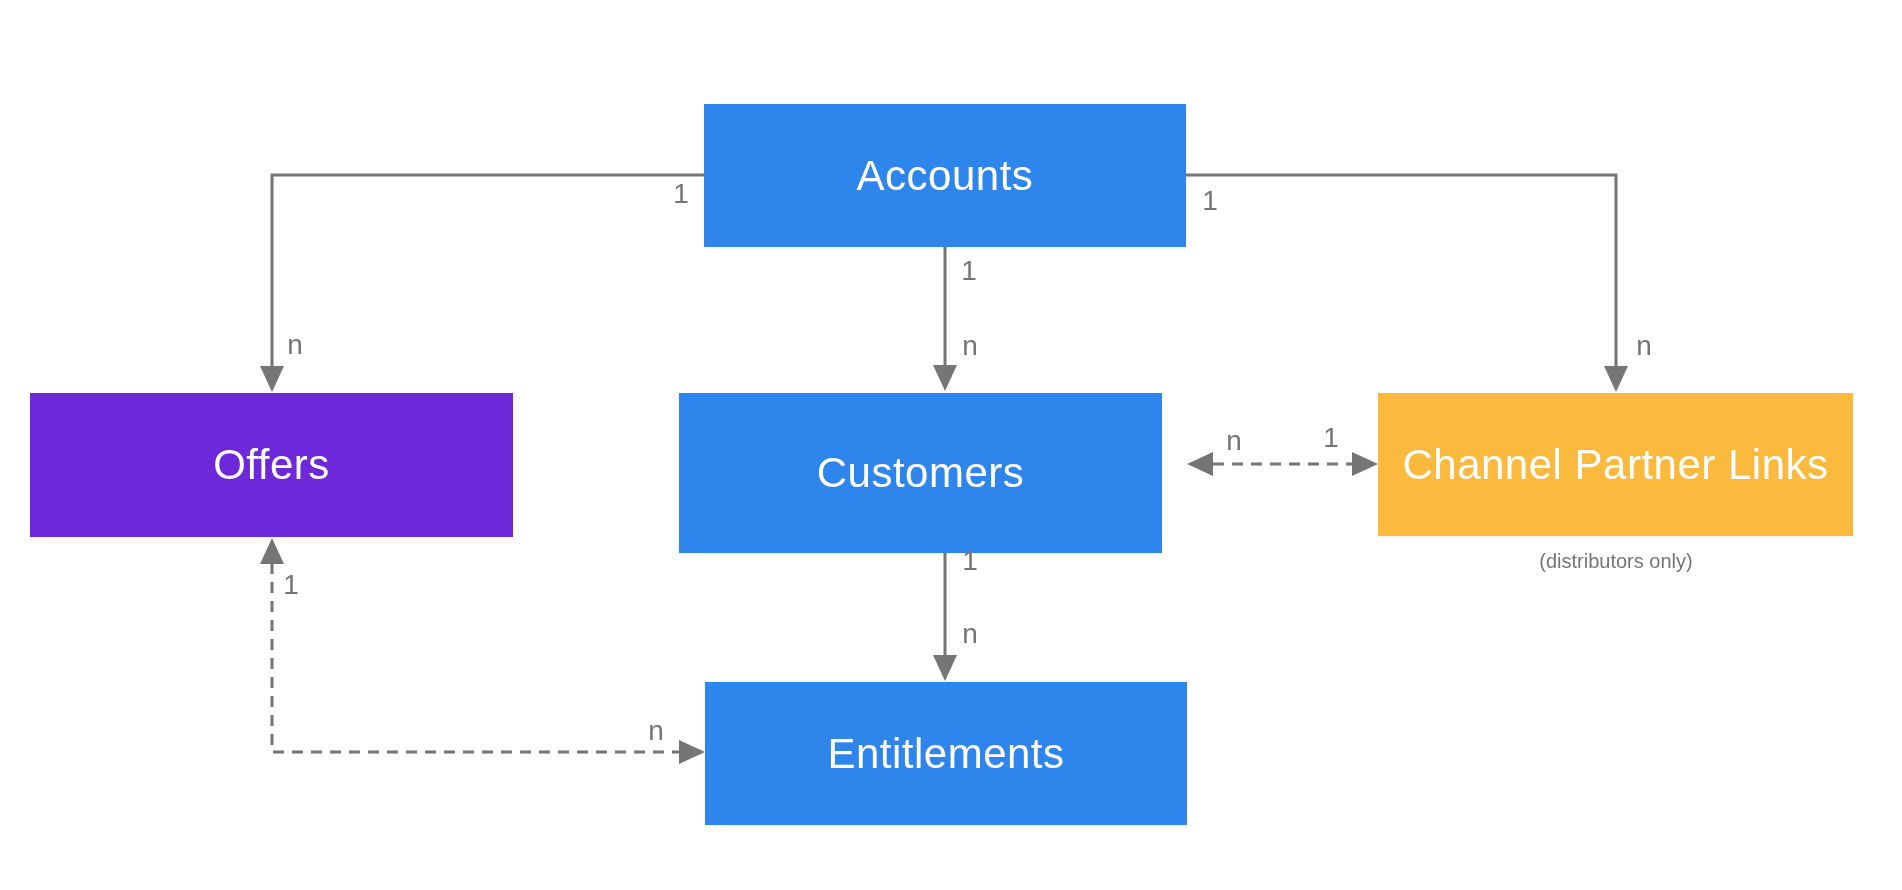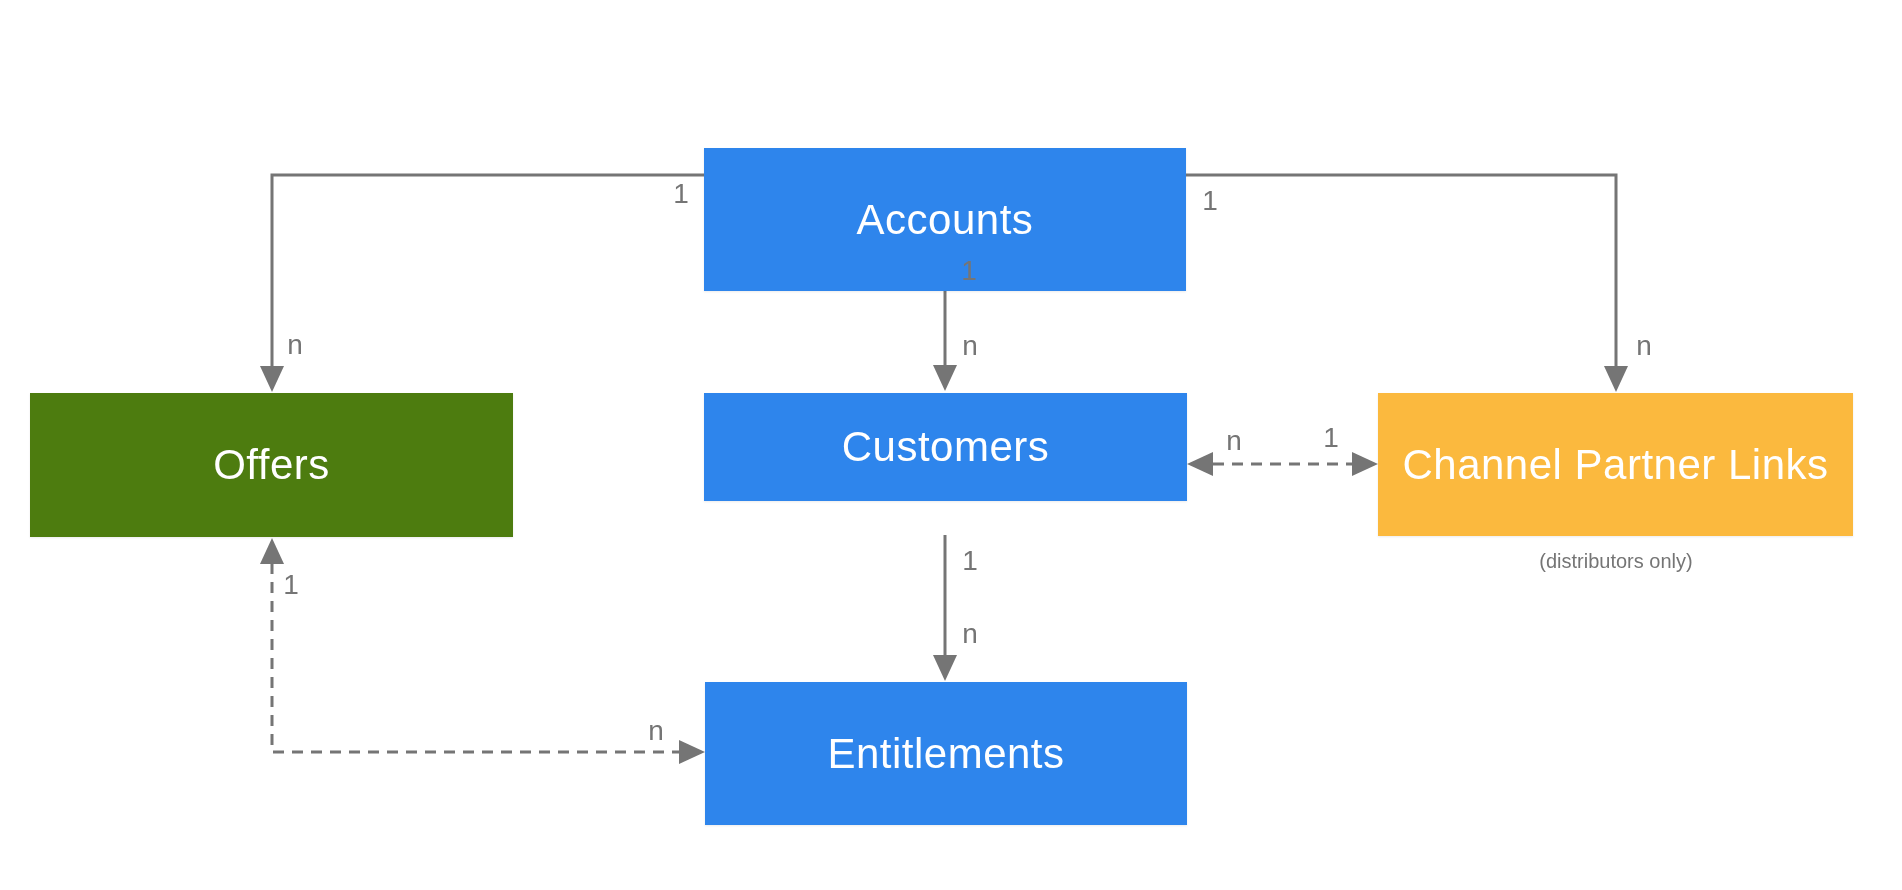--- a/index.html
+++ b/index.html
@@ -28,21 +28,21 @@
     display: flex;
     align-items: center;
     justify-content: center;
     color: #ffffff;
     font-size: 42px;
     letter-spacing: 0.5px;
     box-shadow: 0 1px 2px rgba(0,0,0,0.08);
     white-space: nowrap;
   }
   .node-blue   { background: #2e85ec; }
-  .node-green  { background: #4d7c0f; }
+  .node-green  { background: #6d28d9; }
   .node-yellow { background: #fbb93e; }
   .mult {
     position: absolute;
     transform: translate(-50%, -50%);
     color: #757575;
     font-size: 28px;
     line-height: 1;
     white-space: nowrap;
   }
   .note {
@@ -87,29 +87,29 @@
       <polygon class="ah" points="933,655 957,655 945,681"></polygon>
     </g>
 
     <g>
       <path class="ln dashed" d="M272 563 V752 H679"></path>
       <polygon class="ah" points="260,564 284,564 272,538"></polygon>
       <polygon class="ah" points="679,740 679,764 705,752"></polygon>
     </g>
   </svg>
 
-  <div class="node node-blue" style="left:704px; top:104px; width:482px; height:143px;margin-top:44px;">
+  <div class="node node-blue" style="left:704px; top:104px; width:482px; height:143px;">
     <span>Accounts</span>
   </div>
 
   <div class="node node-green" style="left:30px; top:393px; width:483px; height:144px;">
     <span>Offers</span>
   </div>
 
-  <div class="node node-blue" style="left:704px; top:393px; width:483px; height:108px;">
+  <div class="node node-blue" style="left:679px; top:393px; width:483px; height:160px;">
     <span>Customers</span>
   </div>
 
   <div class="node node-yellow" style="left:1378px; top:393px; width:475px; height:143px;">
     <span>Channel Partner Links</span>
   </div>
 
   <div class="node node-blue" style="left:705px; top:682px; width:482px; height:143px;">
     <span>Entitlements</span>
   </div>

